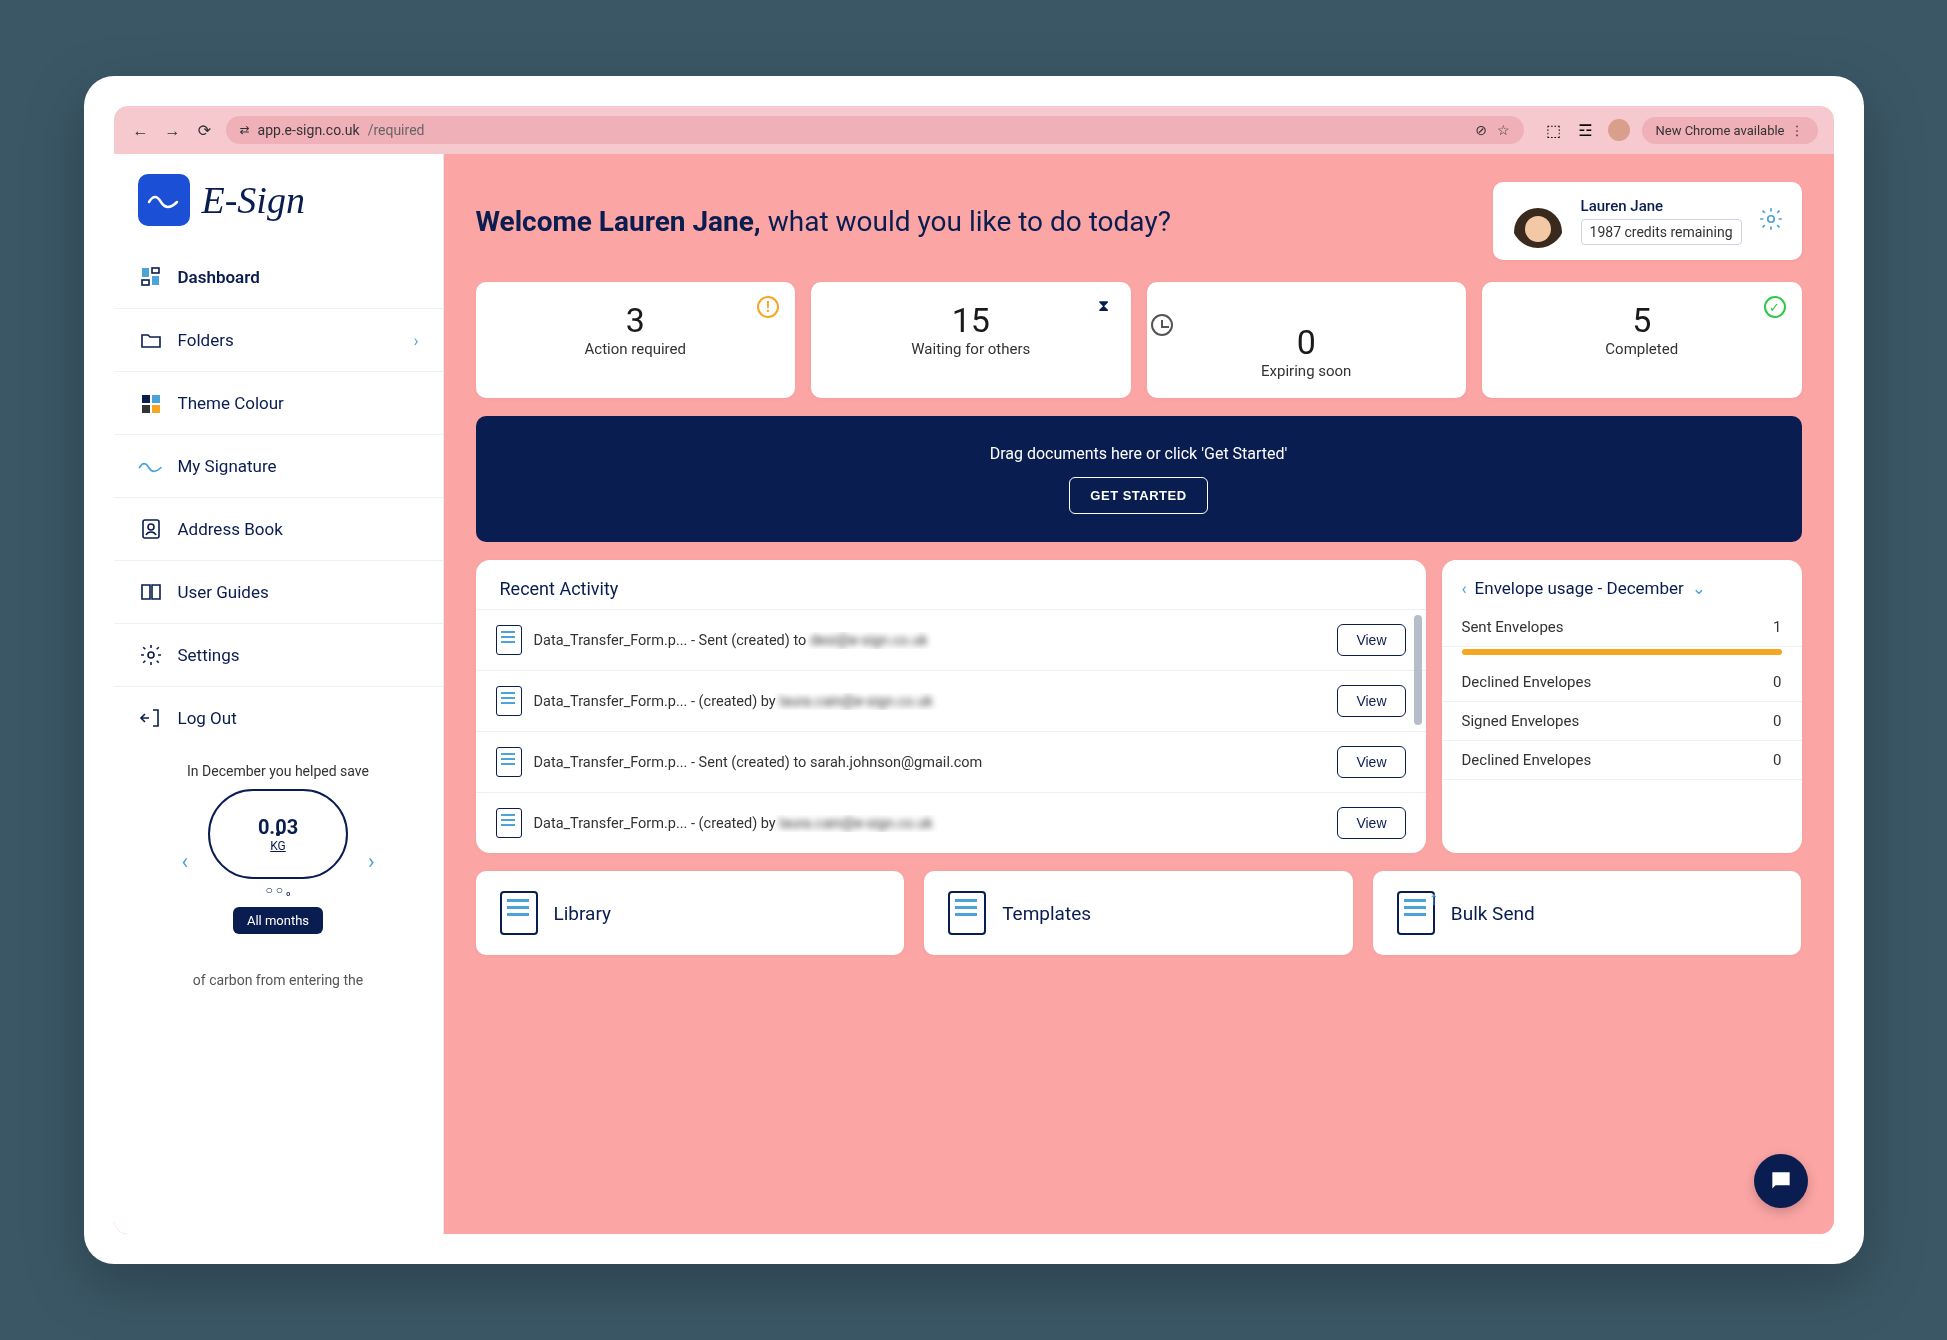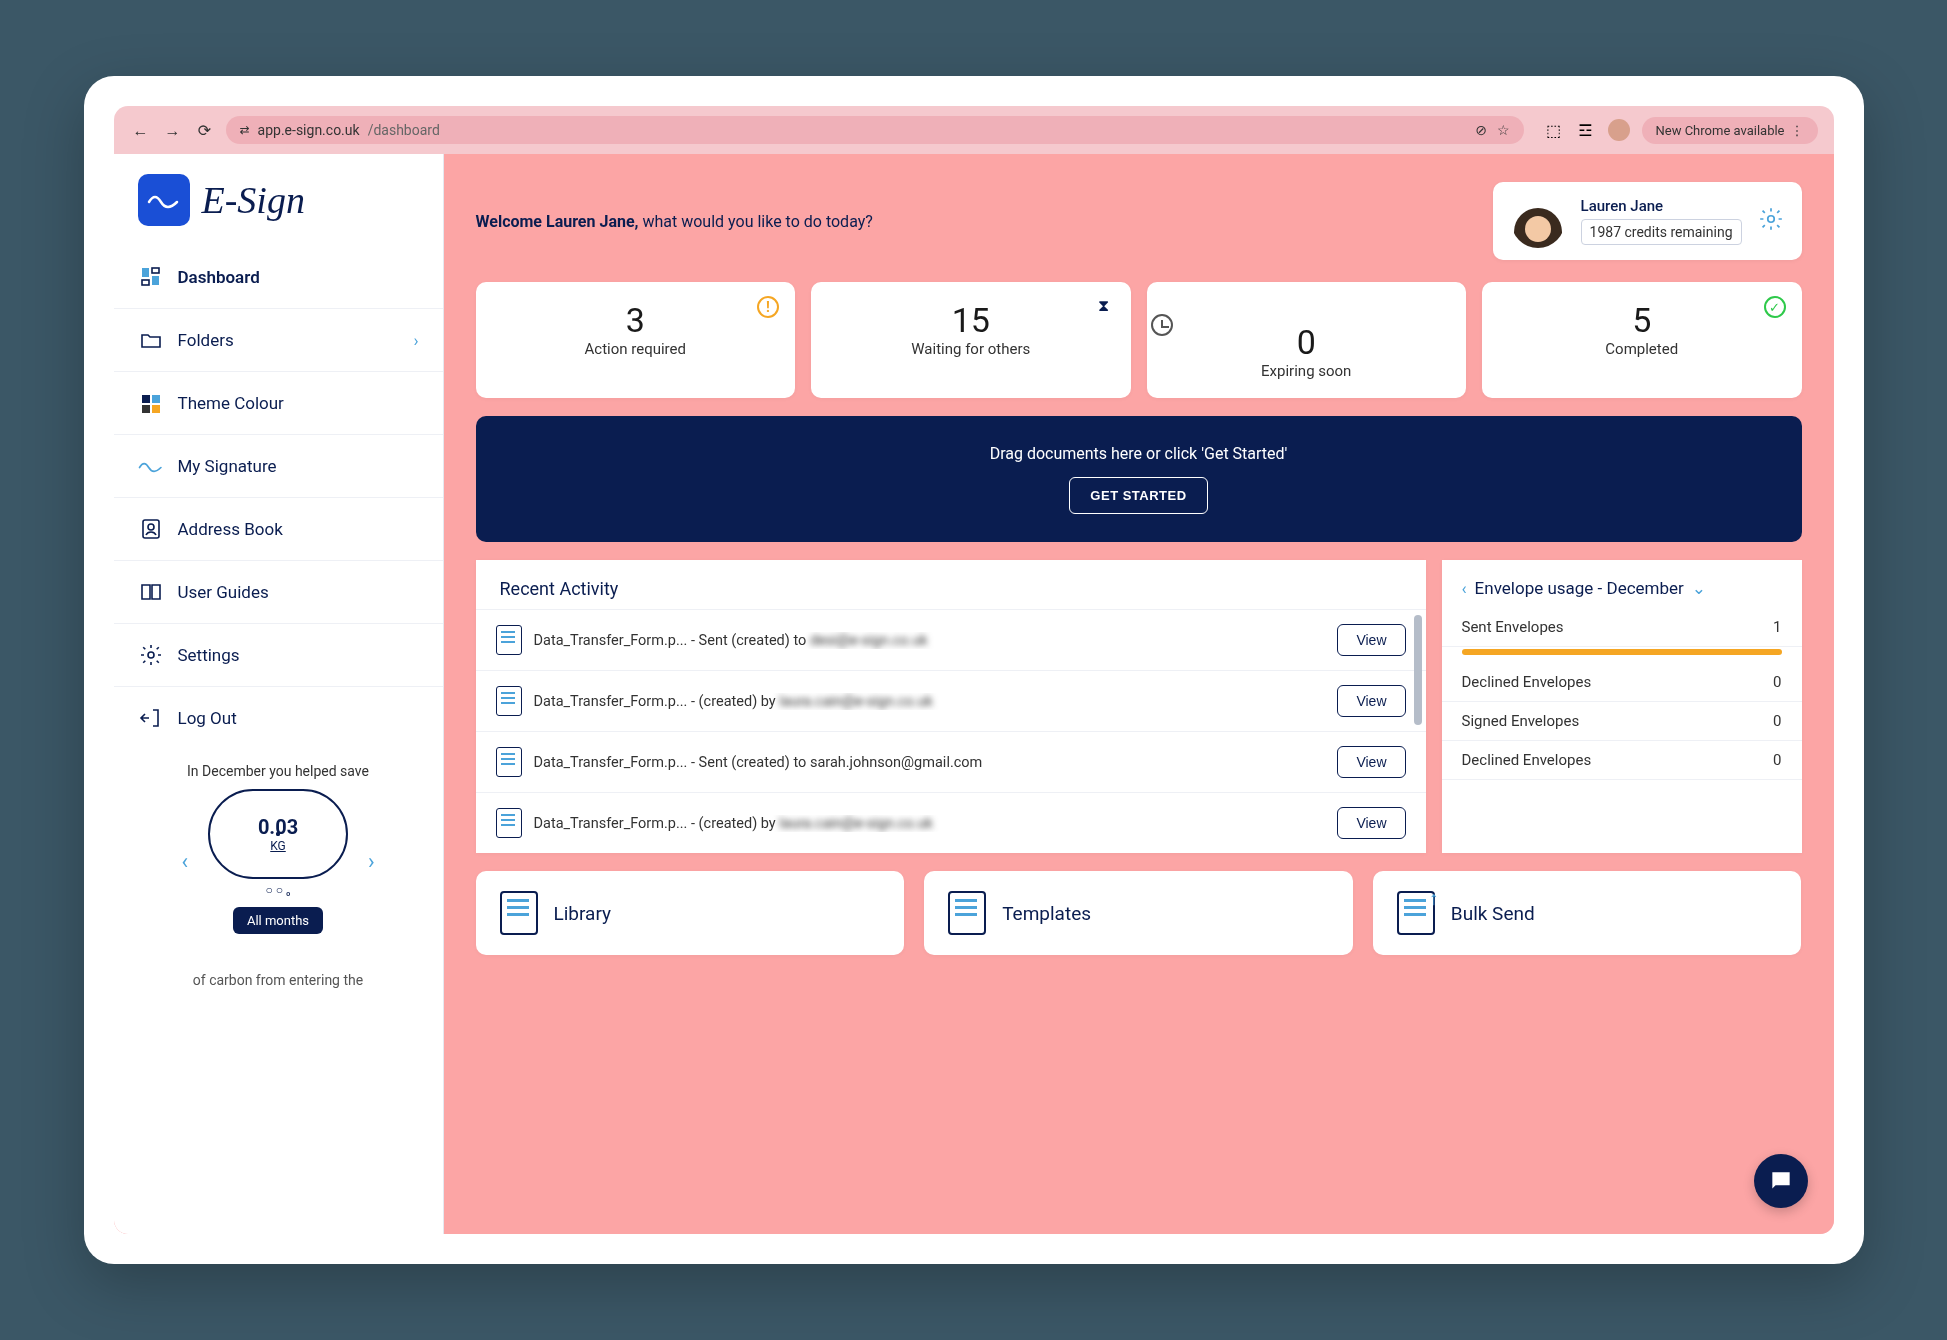--- a/index.html
+++ b/index.html
@@ -106,21 +106,21 @@
   .cloud-unit { font-size:12px; color:#0a1d50;text-decoration:underline;}
   .bubbles { font-size:12px; margin-top:4px; color:#0a1d50;}
   .pill-dark {
     background:#0a1d50; color:#fff; border-radius:6px; padding:6px 14px; font-size:13px; margin-top:10px; display:inline-block;
   }
 
   .main {
     flex:1; padding: 28px 32px; overflow-y:auto;
   }
   .welcome-row { display:flex; align-items:center; justify-content:space-between; margin-bottom:22px;}
-  .welcome { font-size:16px; color:#0a1d50;}
+  .welcome { font-size:28px; color:#0a1d50;}
   .welcome strong { font-weight:700; }
   .user-card {
     background:#fff; border-radius:10px; padding:12px 18px; display:flex; align-items:center; gap:16px;
     box-shadow:0 1px 4px rgba(0,0,0,0.05);
   }
   .avatar-lg {
     width:54px; height:54px; border-radius:50%; overflow:hidden; background:#fff;
     display:flex; align-items:flex-end; justify-content:center;
   }
   .avatar-lg .hair { width:48px; height:40px; background:#3a2a1e; border-radius:24px 24px 0 0; position:relative;}
@@ -148,21 +148,21 @@
   .drop {
     background:#0a1d50; color:#fff; border-radius:10px; padding:28px; text-align:center; margin-bottom:18px;
   }
   .drop-title { font-size:16px; margin-bottom:14px;}
   .drop-btn {
     border:1px solid #fff; background:transparent; color:#fff; padding:10px 20px; border-radius:6px;
     font-size:13px; font-weight:600; letter-spacing:0.5px; cursor:pointer;
   }
 
   .two-col { display:grid; grid-template-columns: 1fr 360px; gap:16px; margin-bottom:18px;}
-  .panel { background:#fff; border-radius:0; box-shadow:0 1px 4px rgba(0,0,0,0.04); }
+  .panel { background:#fff; border-radius:14px; box-shadow:0 1px 4px rgba(0,0,0,0.04); }
   .panel-hdr { padding:18px 24px 10px; font-size:18px; color:#0a1d50; }
   .activity-list { position:relative; }
   .scroll-ind { position:absolute; right:4px; top:6px; width:8px; height:110px; background:#b5bdc9; border-radius:4px;}
   .act-row {
     display:flex; align-items:center; gap:12px; padding:14px 20px; border-top:1px solid #eef0f5;
   }
   .doc-icon {
     width:26px; height:30px; border:1.5px solid #0a1d50; border-radius:3px; position:relative; flex-shrink:0;
   }
   .doc-icon::before { content:""; position:absolute; left:4px; top:5px; width:14px; height:2px; background:#4ba3da; box-shadow:0 5px 0 #4ba3da, 0 10px 0 #4ba3da;}
@@ -206,21 +206,21 @@
 <div class="frame">
 <div class="browser">
 
   <div class="browser-bar">
     <div class="nav-arrow">←</div>
     <div class="nav-arrow">→</div>
     <div class="nav-refresh">⟳</div>
     <div class="url-pill">
       <span class="secure">⇄</span>
       <span>app.e-sign.co.uk</span>
-          <span style="color:#666">/dashboard</span>
+          <span style="color:#666">/required</span>
       <span class="url-right">
         <span>⊘</span>
         <span>☆</span>
       </span>
     </div>
     <div class="browser-actions">
       <div class="browser-icon">⬚</div>
       <div class="browser-icon">☲</div>
       <div class="avatar-sm"></div>
       <div class="chrome-btn">

